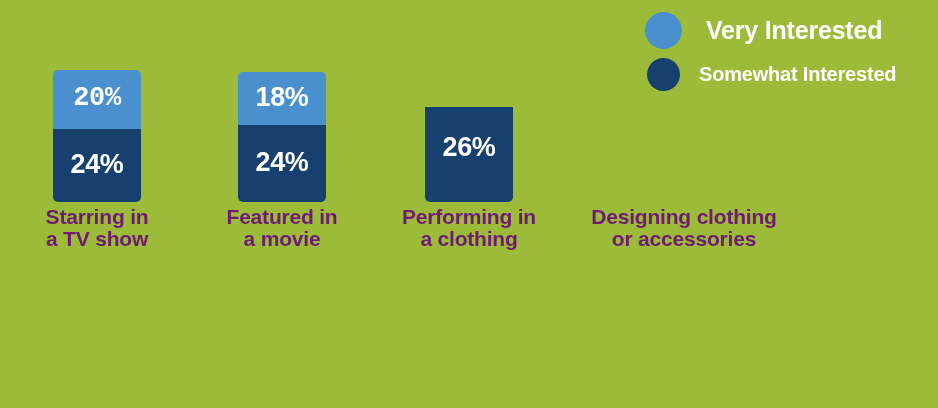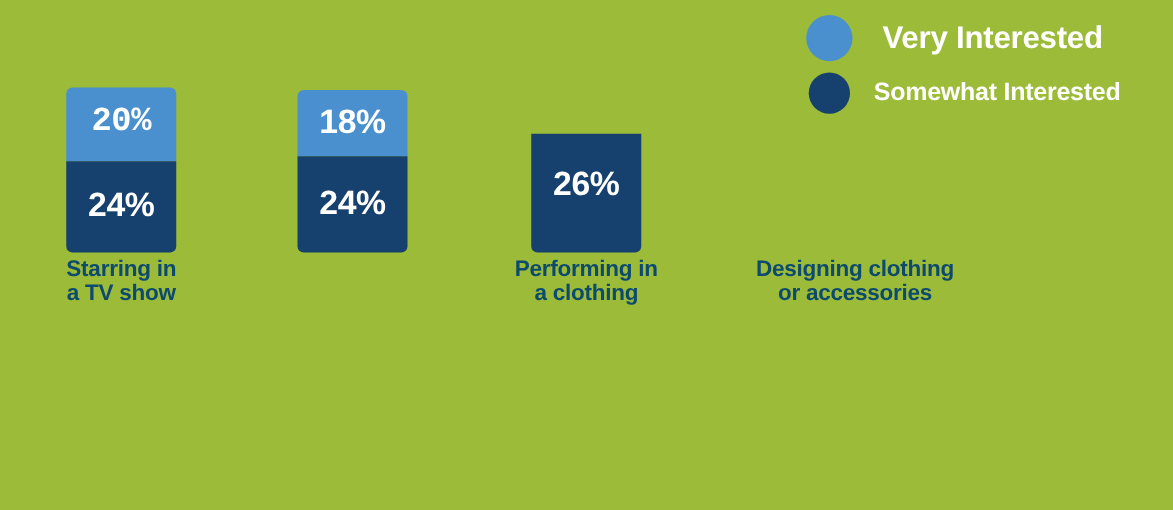--- a/index.html
+++ b/index.html
@@ -21,23 +21,23 @@
     color:#ffffff;font-weight:bold;font-size:27px;
     letter-spacing:-0.3px;
     box-sizing:border-box;
   }
   .seg-top{background:#4A90CF;border-radius:5px 5px 0 0;}
   .seg-bottom{background:#16406E;border-radius:0 0 5px 5px;}
   .seg span{line-height:1;transform:translateY(-1px);}
 
   .cat-label{
     position:absolute;
-    color:#0c4a6e;
+    color:#701a75;
     font-weight:bold;
-    font-size:18px;
+    font-size:21px;
     line-height:1.07;
     text-align:center;
     white-space:pre-line;
     letter-spacing:-0.2px;
   }
 
   
   #legend{position:absolute;left:645px;top:12px;width:285px;}
   .legend-row{position:absolute;display:flex;align-items:center;}
   .legend-dot{border-radius:50%;flex:none;}
@@ -72,20 +72,22 @@
 
   <div class="bar-group" style="left:238px;top:0;width:88px;height:270px;">
     <div class="bar" style="top:0;height:202px;">
       <div class="seg seg-top" style="top:72px;height:53px;">
         <span>18%</span>
       </div>
       <div class="seg seg-bottom" style="top:125px;height:77px;">
         <span>24%</span>
       </div>
     </div>
+    <div class="cat-label" style="left:-44px;top:206px;width:176px;">Featured in
+a movie</div>
   </div>
 
   <div class="bar-group" style="left:425px;top:0;width:88px;height:270px;">
     <div class="bar" style="top:0;height:202px;">
       <div class="seg seg-bottom" style="top:107px;height:95px;">
         <span style="position:relative;top:-6px;">26%</span>
       </div>
     </div>
     <div class="cat-label" style="left:-46px;top:206px;width:180px;">Performing in
 a clothing</div>

